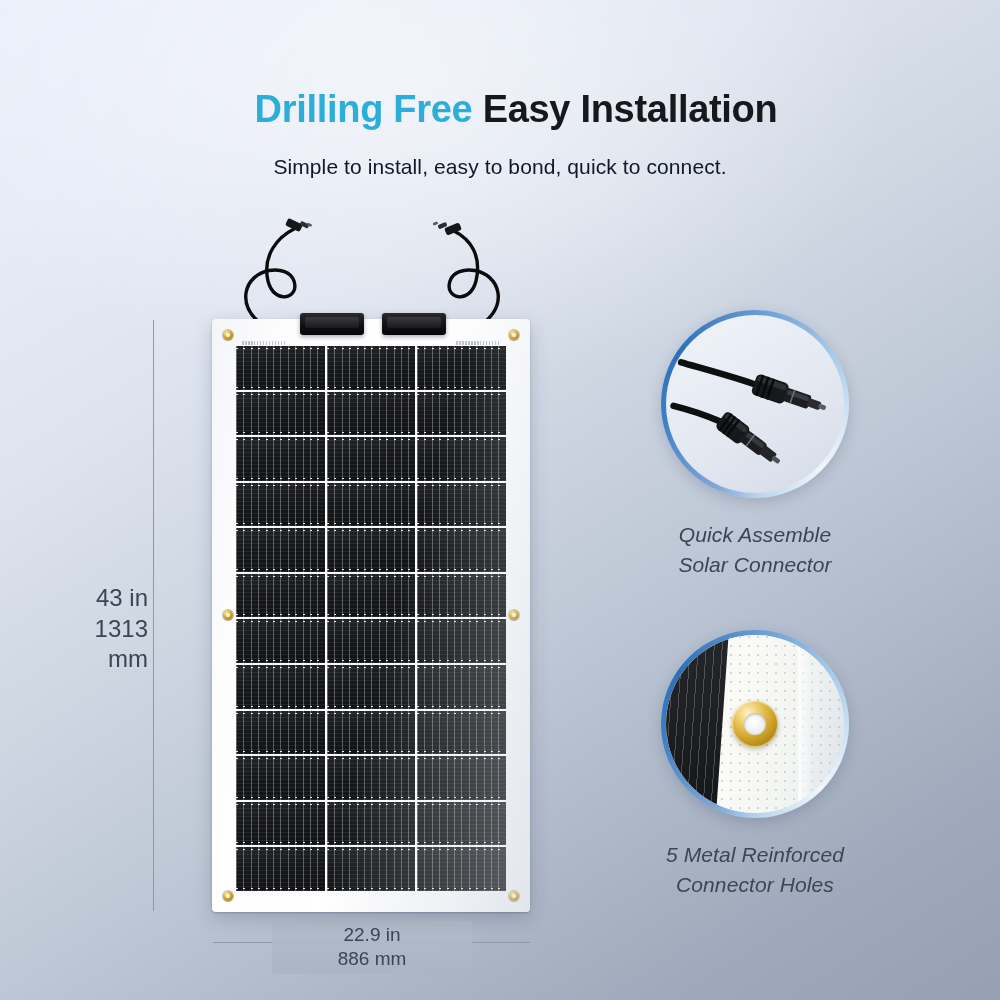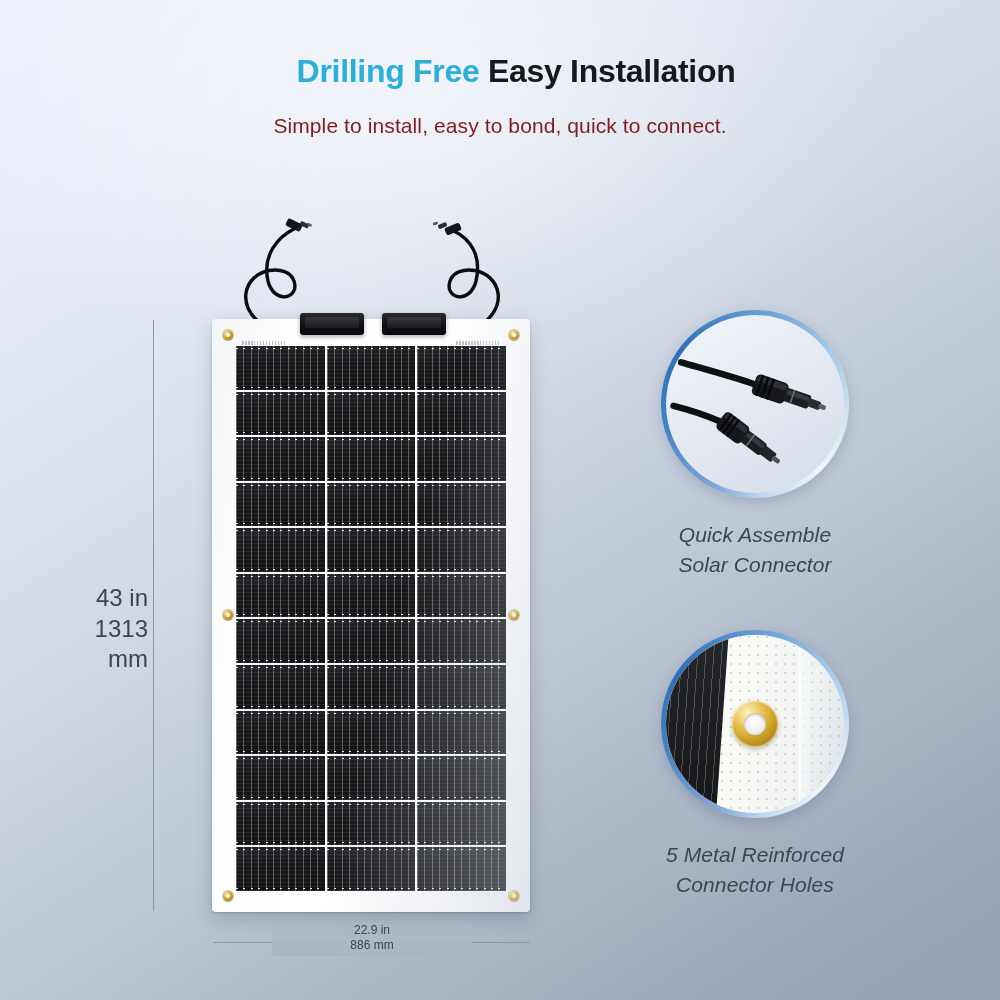--- a/index.html
+++ b/index.html
@@ -26,30 +26,30 @@
         #95A1B3 100%);
   }
   #bgglow {
     position:absolute; inset:0;
     background:radial-gradient(ellipse 70% 45% at 40% 8%, rgba(255,255,255,.55), rgba(255,255,255,0) 70%);
   }
 
   
   #header { position:absolute; top:0; left:0; width:1000px; text-align:center; }
   #title {
-    margin-top:55px;
-    font-size:32px; font-weight:bold; letter-spacing:-0.3px;
+    margin-top:90px;
+    font-size:38px; font-weight:bold; letter-spacing:-0.3px;
     color:#17181C; line-height:1;
     white-space:nowrap;
     padding-left:32px;
   }
   #title .hl { color:#2BAFD8; }
   #subtitle {
     margin-top:27px;
-    font-size:21px; color:#7f1d1d; font-weight:400;
+    font-size:21px; color:#0f172a; font-weight:400;
     letter-spacing:.1px;
   }
 
   
   #panelWrap { position:absolute; left:212px; top:319px; width:318px; height:593px; }
   #panel {
     position:absolute; inset:0;
     background:linear-gradient(100deg,#F4F5F7 0%,#FDFDFE 18%,#FFFFFF 50%,#F7F8FA 82%,#EDEFF2 100%);
     border-radius:4px;
     box-shadow:0 6px 18px rgba(40,55,80,.22), 0 1px 2px rgba(40,55,80,.25);
@@ -134,21 +134,21 @@
   #dimHcapL  { left:213px; top:929px;  width:2px; height:27px; background:#8C99AB; }
   #dimHcapR  { left:528px; top:929px;  width:2px; height:27px; background:#8C99AB; }
   #dimVtextBox {
     position:absolute; left:56px; top:583px; width:92px;
     text-align:right; line-height:1.28;
     font-size:24px; color:#3B4654;
   }
   #dimHtextBox {
     position:absolute; left:272px; top:921px; width:200px;
     text-align:center; line-height:1.28;
-    font-size:12px; color:#3B4654;
+    font-size:19px; color:#3B4654;
     background:linear-gradient(180deg, rgba(178,188,202,.92), rgba(170,180,196,.92));
     border-radius:3px; padding:2px 0;
   }
 
   
   .callout { position:absolute; width:300px; text-align:center;font-style:italic; }
   #callout1 { left:605px; top:310px; }
   #callout2 { left:605px; top:630px; }
   .circle {
     position:relative; width:188px; height:188px; margin:0 auto;

